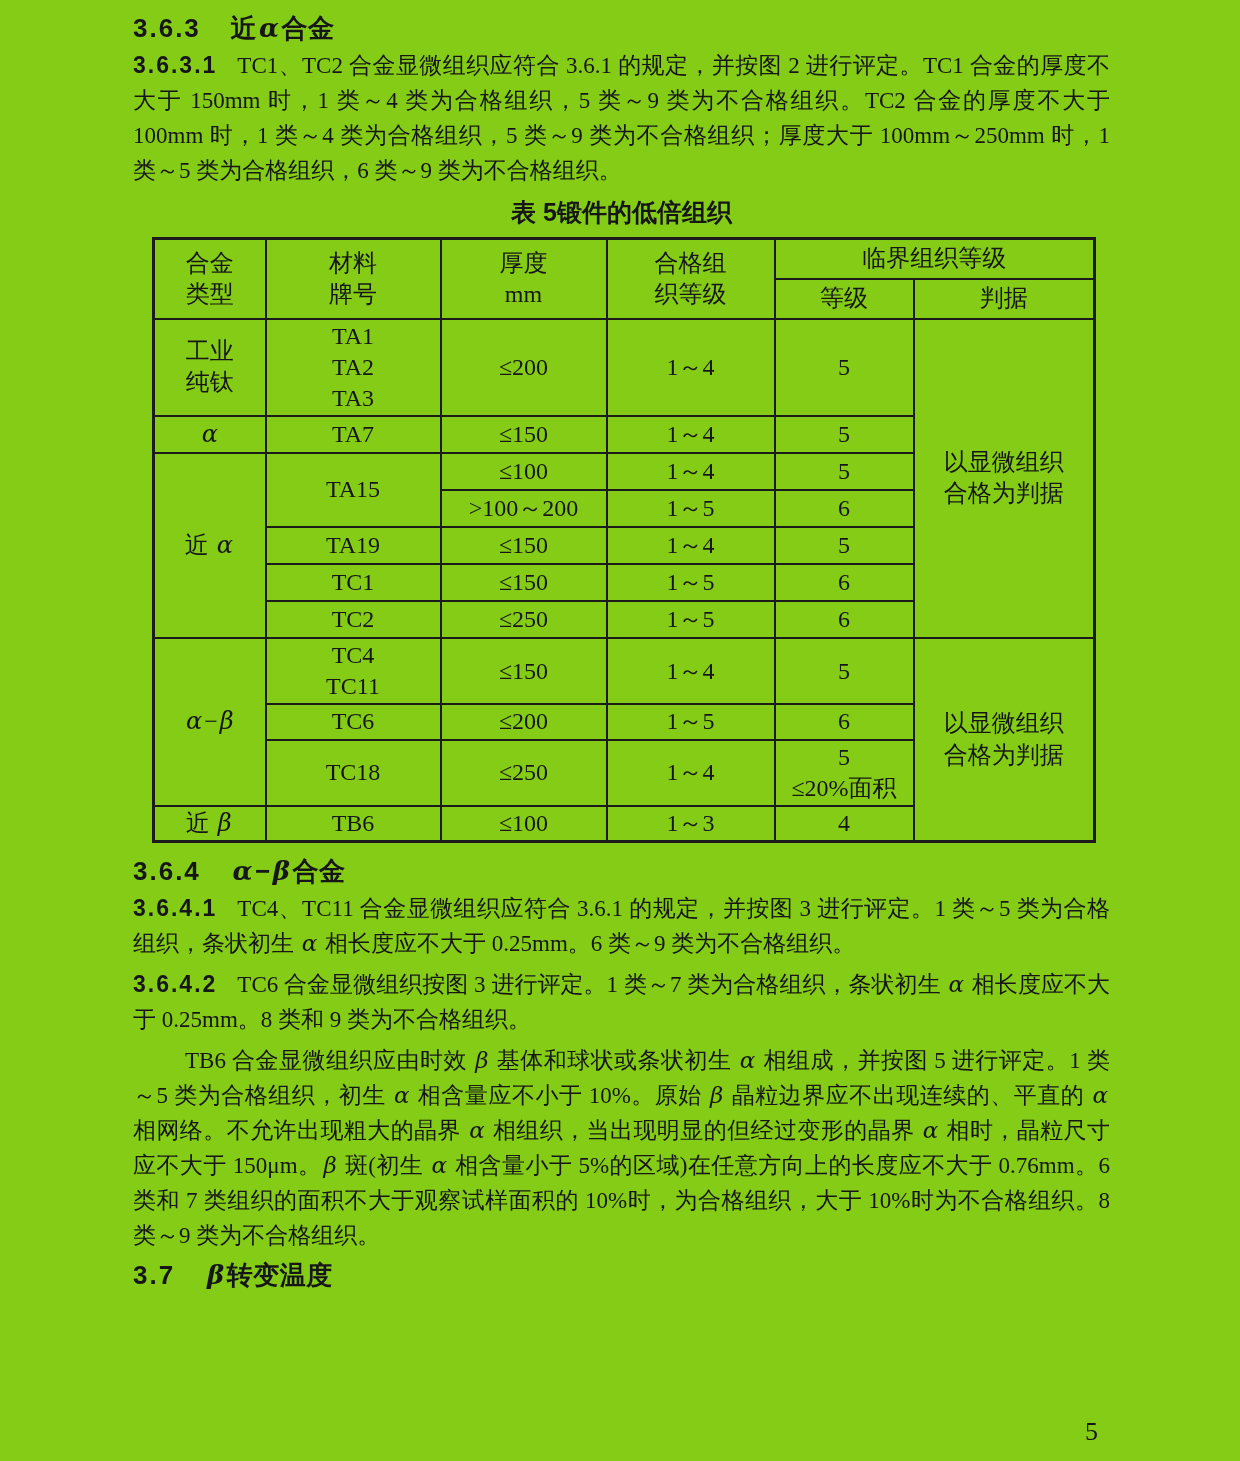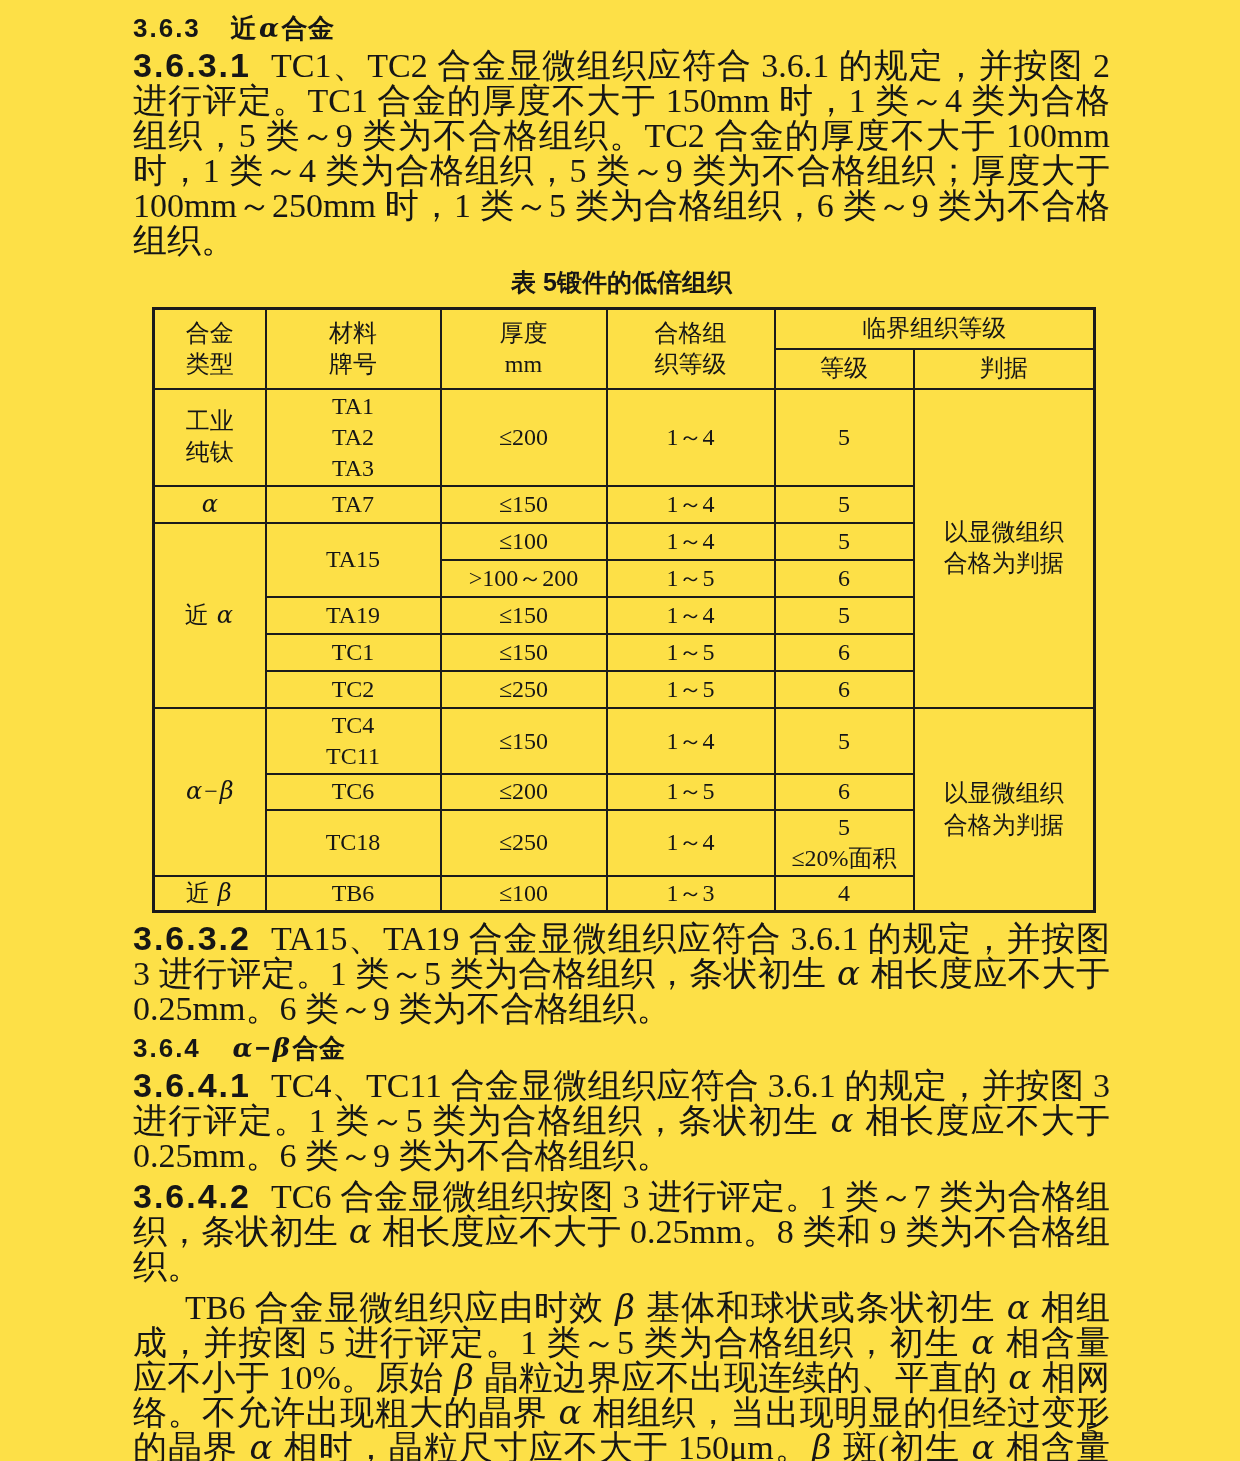--- a/index.html
+++ b/index.html
@@ -1,39 +1,39 @@
 <!DOCTYPE html>
 <html><head>
 <meta charset="utf-8">
 <style>
   * { margin:0; padding:0; box-sizing:border-box; }
   html,body { background:#9a9a9a; }
   .page {
     position:relative;
     width:1240px; height:1461px;
     margin:0 auto;
-    background:#fde047;
+    background:#84cc16;
     color:#161616;
     font-family:"Liberation Serif","DejaVu Serif",serif;
     padding:8px 130px 0 133px;
     overflow:hidden;
   }
   
   .sec-h {
     font-family:"Liberation Sans","DejaVu Sans",sans-serif;
     font-weight:bold;
     font-size:26px;
     line-height:32px;
     margin:4px 0 4px 0;
     letter-spacing:0.5px;
   }
   .sec-h .num { margin-right:22px; letter-spacing:2px; }
   
   .clause {
-    font-size:34px;
+    font-size:23px;
     line-height:35px;
     text-align:justify;
     margin:0 0 6px 0;
   }
   .clause .cnum {
     font-family:"Liberation Sans","DejaVu Sans",sans-serif;
     font-weight:bold;
     margin-right:20px;
     letter-spacing:2px;
     white-space:nowrap;
@@ -207,23 +207,20 @@
         <td>TB6</td>
         <td>≤100</td>
         <td>1～3</td>
         <td>4</td>
       </tr>
     </tbody>
   </table>
 
   <div class="after-table"></div>
 
-  <p class="clause">
-    <span class="cnum">3.6.3.2</span><span class="ctext">TA15、TA19 合金显微组织应符合 3.6.1 的规定，并按图 3 进行评定。1 类～5 类为合格组织，条状初生 <i class="gk">α</i> 相长度应不大于 0.25mm。6 类～9 类为不合格组织。</span>
-  </p>
 
   <h2 class="sec-h">
     <span class="num">3.6.4</span>
     <span class="ttl"><i class="gk">α</i>−<i class="gk">β</i>合金</span>
   </h2>
 
   <p class="clause">
     <span class="cnum">3.6.4.1</span><span class="ctext">TC4、TC11 合金显微组织应符合 3.6.1 的规定，并按图 3 进行评定。1 类～5 类为合格组织，条状初生 <i class="gk">α</i> 相长度应不大于 0.25mm。6 类～9 类为不合格组织。</span>
   </p>
 

